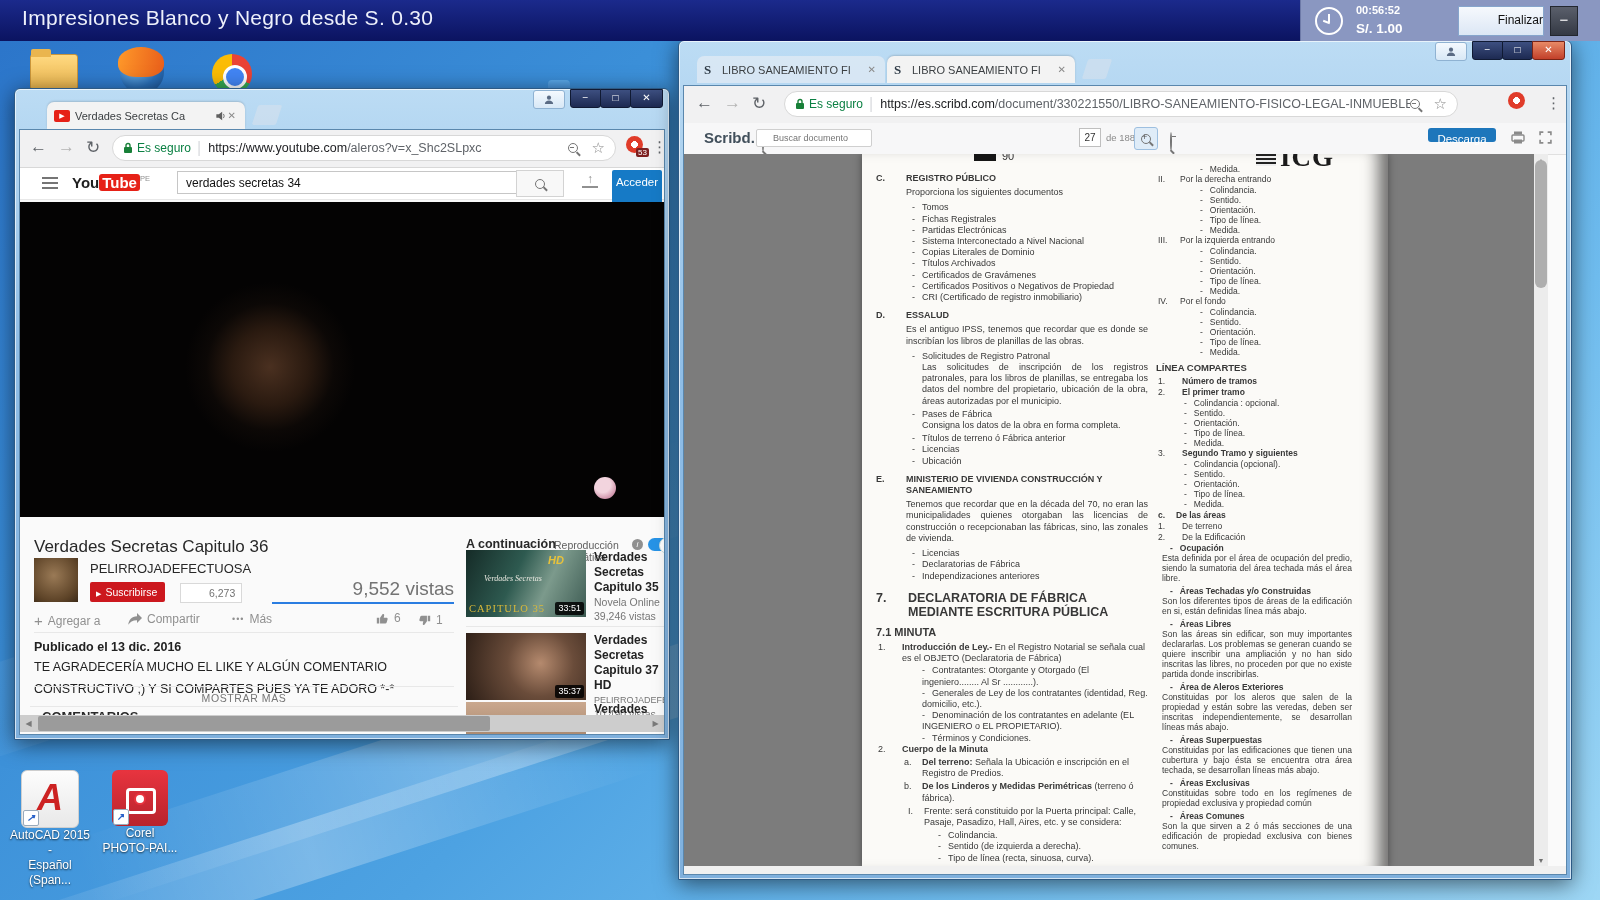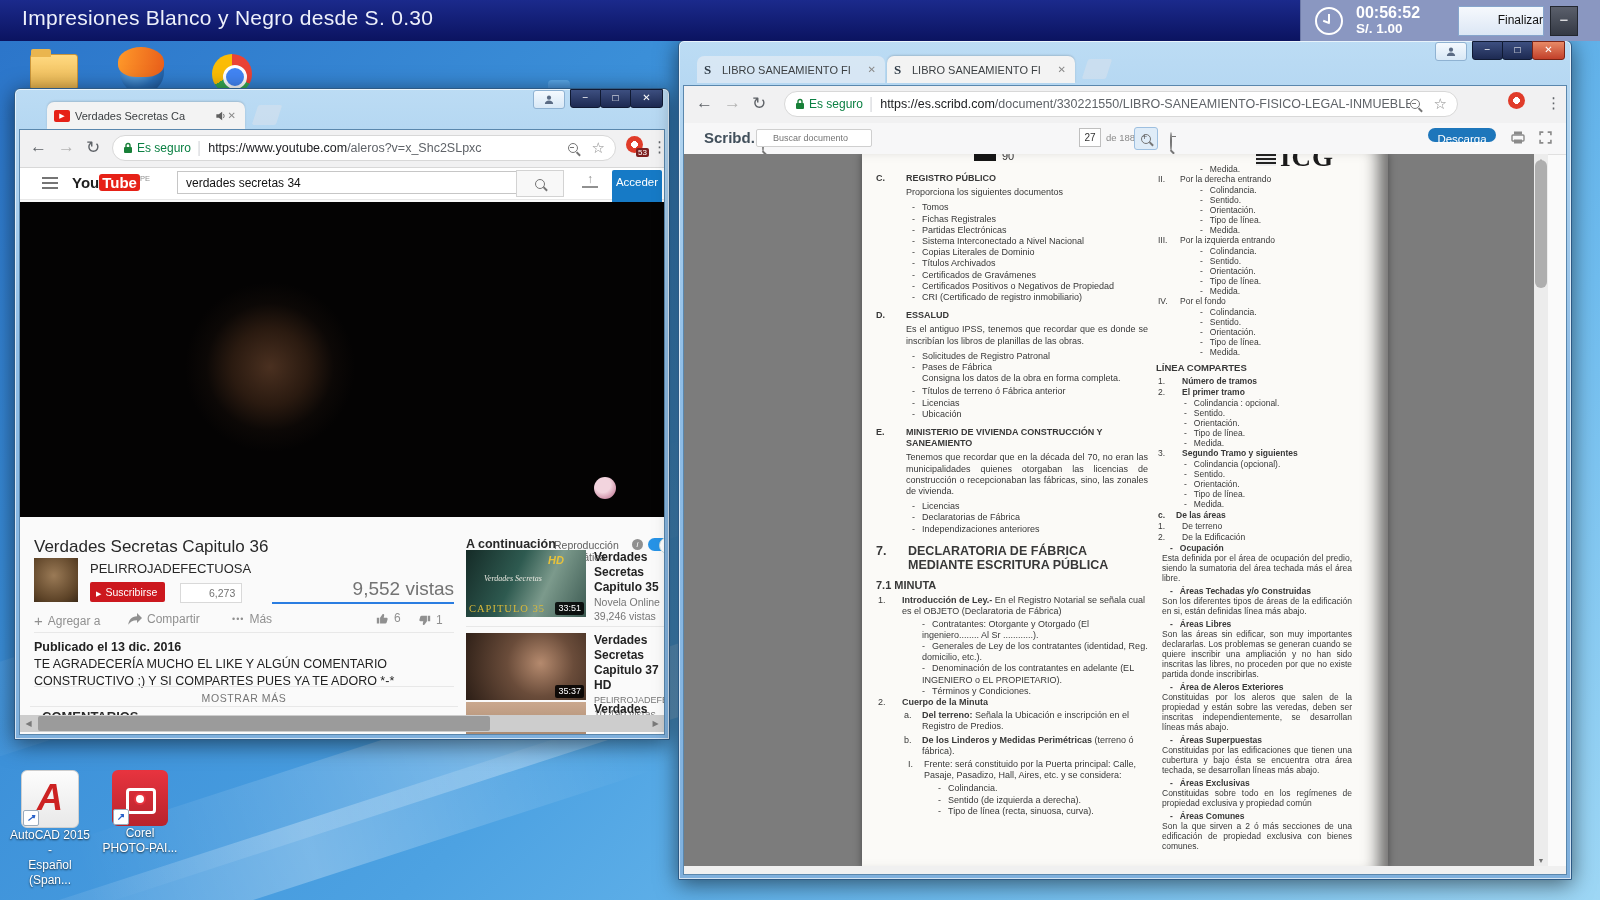--- a/index.html
+++ b/index.html
@@ -9,21 +9,21 @@
   .abs{position:absolute;}
   .streak{position:absolute;background:linear-gradient(90deg,rgba(255,255,255,0),rgba(255,255,255,.28),rgba(255,255,255,0));transform:rotate(-18deg);pointer-events:none;}
 
   
   .kioskbar{left:0;top:0;width:1600px;height:41px;background:linear-gradient(#1b2a8c,#0b1360);}
   .kiosk-title{left:22px;top:6px;font-size:21px;color:#eef1fb;letter-spacing:.3px;}
   .kiosk-panel{left:1300px;top:0;width:300px;height:41px;background:#8a97c1;border-left:1px solid #6d7aa8;}
   .clock{left:1315px;top:7px;width:24px;height:24px;border:2px solid #fff;border-radius:50%;}
   .clock::before{content:"";position:absolute;left:11px;top:5px;width:2px;height:8px;background:#fff;}
   .clock::after{content:"";position:absolute;left:6px;top:12px;width:7px;height:2px;background:#fff;transform:rotate(20deg);}
-  .kiosk-time{left:1356px;top:4px;font-size:16px;font-weight:bold;color:#fff;}
+  .kiosk-time{left:1356px;top:4px;font-size:11px;font-weight:bold;color:#fff;}
   .kiosk-amount{left:1356px;top:21px;font-size:13.5px;font-weight:bold;color:#fff;}
   .finalizar{left:1458px;top:6px;width:84px;height:28px;background:linear-gradient(#f6f9fd,#dce7f5);border:1px solid #86a5cc;font-size:12px;color:#111;text-align:right;line-height:27px;}
   .kiosk-min{left:1550px;top:6px;width:26px;height:28px;background:linear-gradient(#5a5f6b,#343944);border:1px solid #23272f;color:#fff;font-size:15px;text-align:center;line-height:26px;}
 
   
   .dicon-label{color:#fff;font-size:12px;text-align:center;text-shadow:0 1px 2px rgba(0,0,0,.75);line-height:15px;}
   .shortcut{position:absolute;left:1px;bottom:1px;width:14px;height:14px;background:#fff;border:1px solid #9ab;border-radius:2px;color:#2a62c9;font-size:10px;line-height:13px;text-align:center;font-weight:bold;}
   .folder{width:46px;height:34px;background:linear-gradient(#ffd981,#eab54e);border-radius:3px;border:1px solid #c9953a;}
   .folder::before{content:"";position:absolute;left:0;top:-6px;width:20px;height:8px;background:#eab54e;border-radius:2px 2px 0 0;}
   .ffx{width:44px;height:44px;border-radius:50%;background:radial-gradient(circle at 35% 35%,#7ec0f0 0%,#2a6fb8 55%,#1b4a86 100%);}
@@ -85,21 +85,21 @@
   .chavatar{width:44px;height:44px;background:radial-gradient(circle at 45% 40%,#9a7a56,#5e4428 70%,#3c2a18);}
   .chname{font-size:13px;color:#282828;}
   .subbtn{position:absolute;height:20px;background:#cc181e;color:#fff;font-size:10.5px;line-height:20px;padding:0 8px 0 6px;border-radius:2px;}
   .subbtn .pg{font-size:7px;margin-right:4px;}
   .subcount{position:absolute;height:18px;border:1px solid #d9d9d9;background:#fff;color:#737373;font-size:10.5px;line-height:18px;padding:0 6px;}
   .views{font-size:19px;color:#737373;text-align:right;}
   .sentiment{background:#2a7de1;height:2px;}
   .actitem{font-size:12px;color:#909090;display:flex;align-items:center;gap:5px;}
   .divline{border-top:1px solid #e8e8e8;}
   .published{font-size:12.5px;color:#222;font-weight:bold;}
-  .desc{font-size:12.5px;color:#222;line-height:17px;}
+  .desc{font-size:12.5px;color:#222;line-height:22px;}
   .showmore{font-size:10.5px;color:#757575;letter-spacing:.6px;text-align:center;}
   .comments{font-size:13px;font-weight:bold;color:#2a2a2a;}
   .upnext-label{font-size:12.5px;font-weight:bold;color:#282828;}
   .autoplay-label{font-size:10.5px;color:#606060;}
   .info-ic{width:11px;height:11px;border-radius:50%;background:#909090;color:#fff;font-size:8px;text-align:center;line-height:11px;font-style:italic;}
   .toggle{position:absolute;width:28px;height:13px;border-radius:7px;background:#2793e6;}
   .toggle .knob{position:absolute;right:0px;top:-1px;width:15px;height:15px;border-radius:50%;background:#fff;border:1px solid #cdd;color:#2793e6;font-size:9px;text-align:center;line-height:14px;}
   .thumb{position:absolute;width:120px;height:67px;overflow:hidden;}
   .durbadge{position:absolute;right:2px;bottom:2px;background:rgba(0,0,0,.85);color:#fff;font-size:9px;padding:0 3px;line-height:13px;border-radius:2px;}
   .uptitle{font-size:12px;color:#232323;line-height:15px;font-weight:bold;}
@@ -108,21 +108,21 @@
   .hscroll .arr{position:absolute;top:0;width:17px;height:17px;color:#7a7a7a;font-size:8px;text-align:center;line-height:17px;}
   .hscroll .hthumb{position:absolute;top:1px;height:15px;background:#9b9b9b;border-radius:2px;}
 
   
   .scbar{position:absolute;left:0;right:0;top:37px;height:31px;background:#f7f7f8;border-bottom:1px solid #e0e0e0;}
   .sclogo{font-size:15px;font-weight:bold;color:#414f5b;}
   .scsearch{position:absolute;width:116px;height:18px;border:1px solid #cfcfcf;border-radius:2px;font-size:9px;color:#555;padding:0 4px 0 16px;box-sizing:border-box;background:#fff;font-family:"Liberation Sans",sans-serif;}
   .pagebox{position:absolute;width:22px;height:19px;border:1px solid #bfbfbf;background:#fff;font-size:10px;color:#333;text-align:center;box-sizing:border-box;font-family:"Liberation Sans",sans-serif;}
   .pagetotal{font-size:9.5px;color:#8a8a8a;}
   .zoombox{position:absolute;width:22px;height:21px;background:#dfecf8;border:1px solid #9dbfe0;border-radius:3px;display:flex;align-items:center;justify-content:center;}
-  .descarga{position:absolute;width:68px;height:14px;background:#1d76bb;border-radius:10px;color:#fff;font-size:11.5px;text-align:center;line-height:22px;}
+  .descarga{position:absolute;width:68px;height:14px;background:#1d76bb;border-radius:3px;color:#fff;font-size:11.5px;text-align:center;line-height:22px;}
   .docview{position:absolute;background:#7c7c7c;overflow:hidden;}
   .docpage{position:absolute;background:#fbfaf7;box-shadow:inset -20px 0 16px -10px rgba(0,0,0,.55), 0 0 8px rgba(0,0,0,.4);}
   .vscroll{position:absolute;width:14px;background:#ececec;}
   .vscroll .varr{position:absolute;left:0;width:14px;height:14px;color:#707070;font-size:7px;text-align:center;line-height:14px;}
   .vscroll .vthumb{position:absolute;left:1px;width:12px;background:#aeaeae;border-radius:6px;}
   .icg{font-family:"Liberation Serif",serif;font-weight:bold;font-size:27px;color:#1b1b1b;letter-spacing:1px;}
   .icg-stripes{width:20px;height:16px;background:repeating-linear-gradient(180deg,#222 0 2px,#eee 2px 4px);}
   .hdr-black{background:#151515;}
   .hdr-num{font-size:11px;color:#333;}
 
@@ -426,20 +426,21 @@
               <div class="db b"><span class="dt">Títulos Archivados</span></div>
               <div class="db b"><span class="dt">Certificados de Gravámenes</span></div>
               <div class="db b"><span class="dt">Certificados Positivos o Negativos de Propiedad</span></div>
               <div class="db b"><span class="dt">CRI (Certificado de registro inmobiliario)</span></div>
               <div class="db sec">
                 <span class="dn">D.</span>
                 <span class="dt">ESSALUD</span>
               </div>
               <div class="db p"><span class="dt">Es el antiguo IPSS, tenemos que recordar que es donde se inscribían los libros de planillas de las obras.</span></div>
               <div class="db b"><span class="dt">Solicitudes de Registro Patronal</span></div>
+              <div class="db pi"><span class="dt">Las solicitudes de inscripción de los registros patronales, para los libros de planillas, se entregaba los datos del nombre del propietario, ubicación de la obra, áreas autorizadas por el municipio.</span></div>
               <div class="db b"><span class="dt">Pases de Fábrica</span></div>
               <div class="db pi"><span class="dt">Consigna los datos de la obra en forma completa.</span></div>
               <div class="db b"><span class="dt">Títulos de terreno ó Fábrica anterior</span></div>
               <div class="db b"><span class="dt">Licencias</span></div>
               <div class="db b"><span class="dt">Ubicación</span></div>
               <div class="db sec">
                 <span class="dn">E.</span>
                 <span class="dt">MINISTERIO DE VIVIENDA CONSTRUCCIÓN Y SANEAMIENTO</span>
               </div>
               <div class="db p"><span class="dt">Tenemos que recordar que en la década del 70, no eran las municipalidades quienes otorgaban las licencias de construcción o recepcionaban las fábricas, sino, las zonales de vivienda.</span></div>

